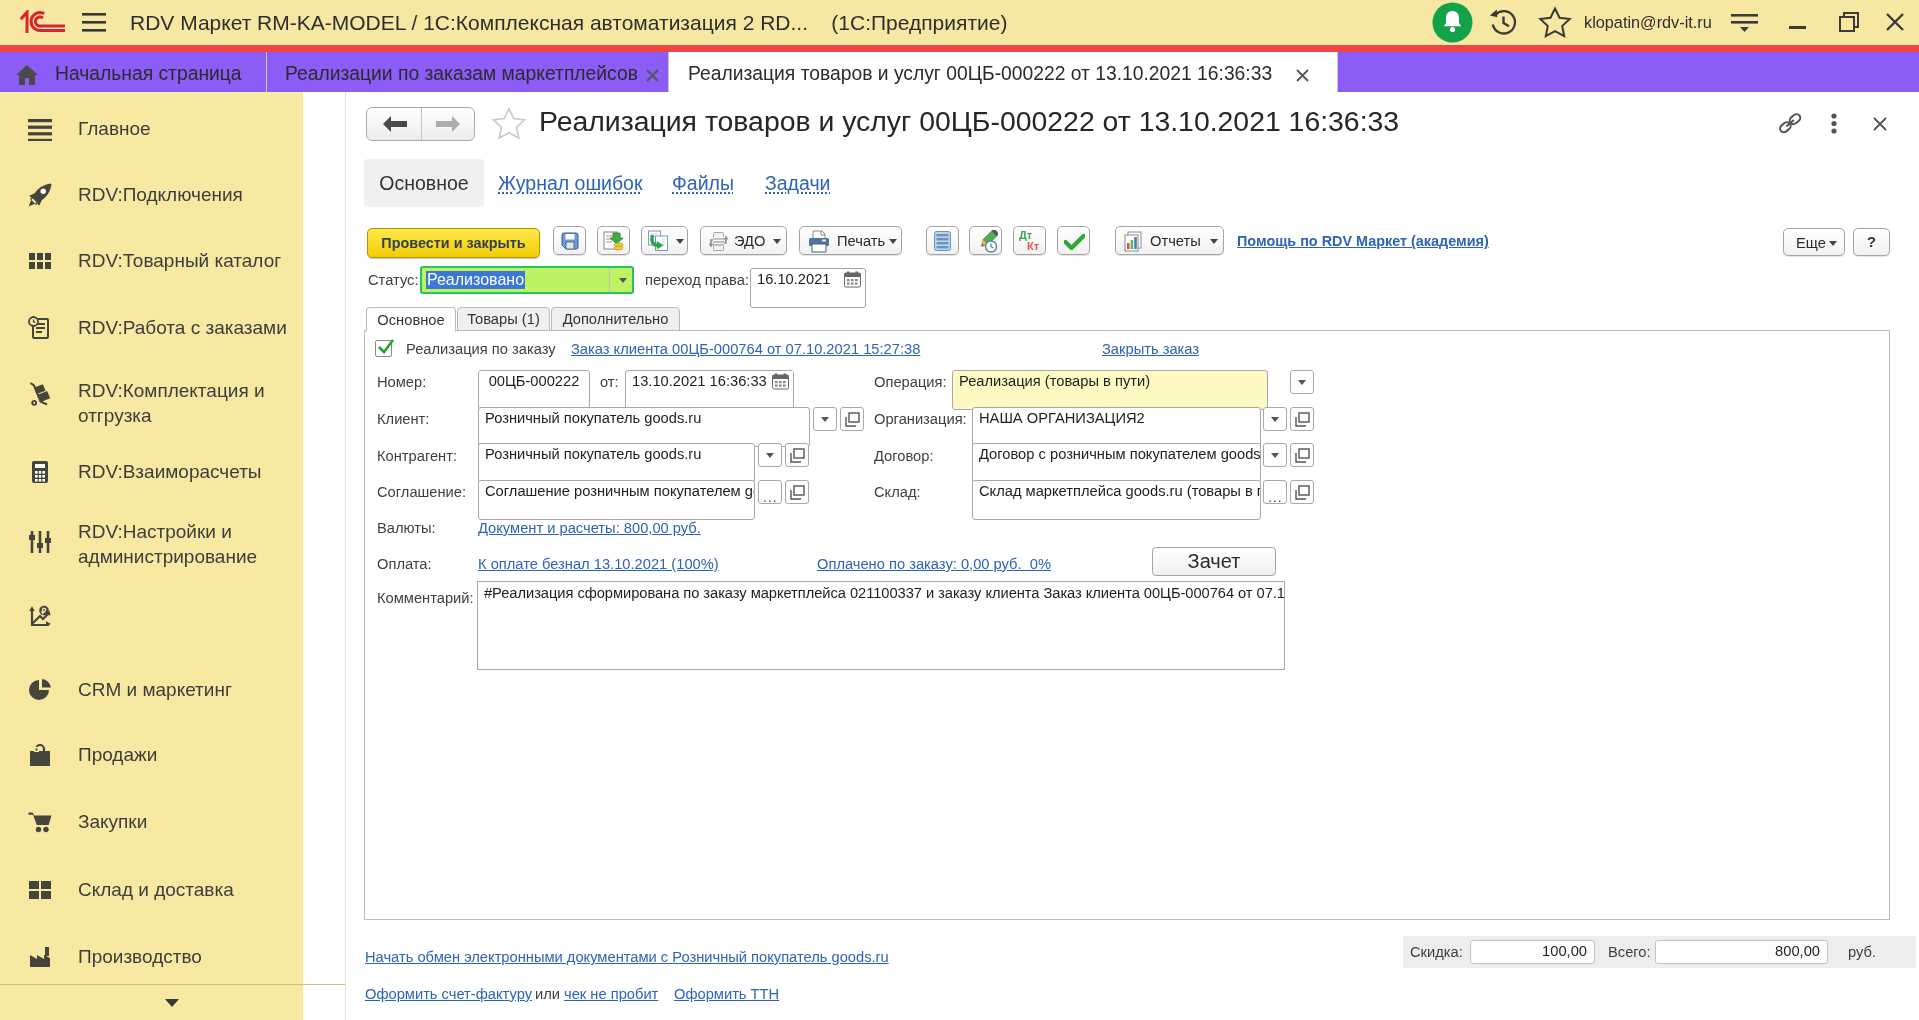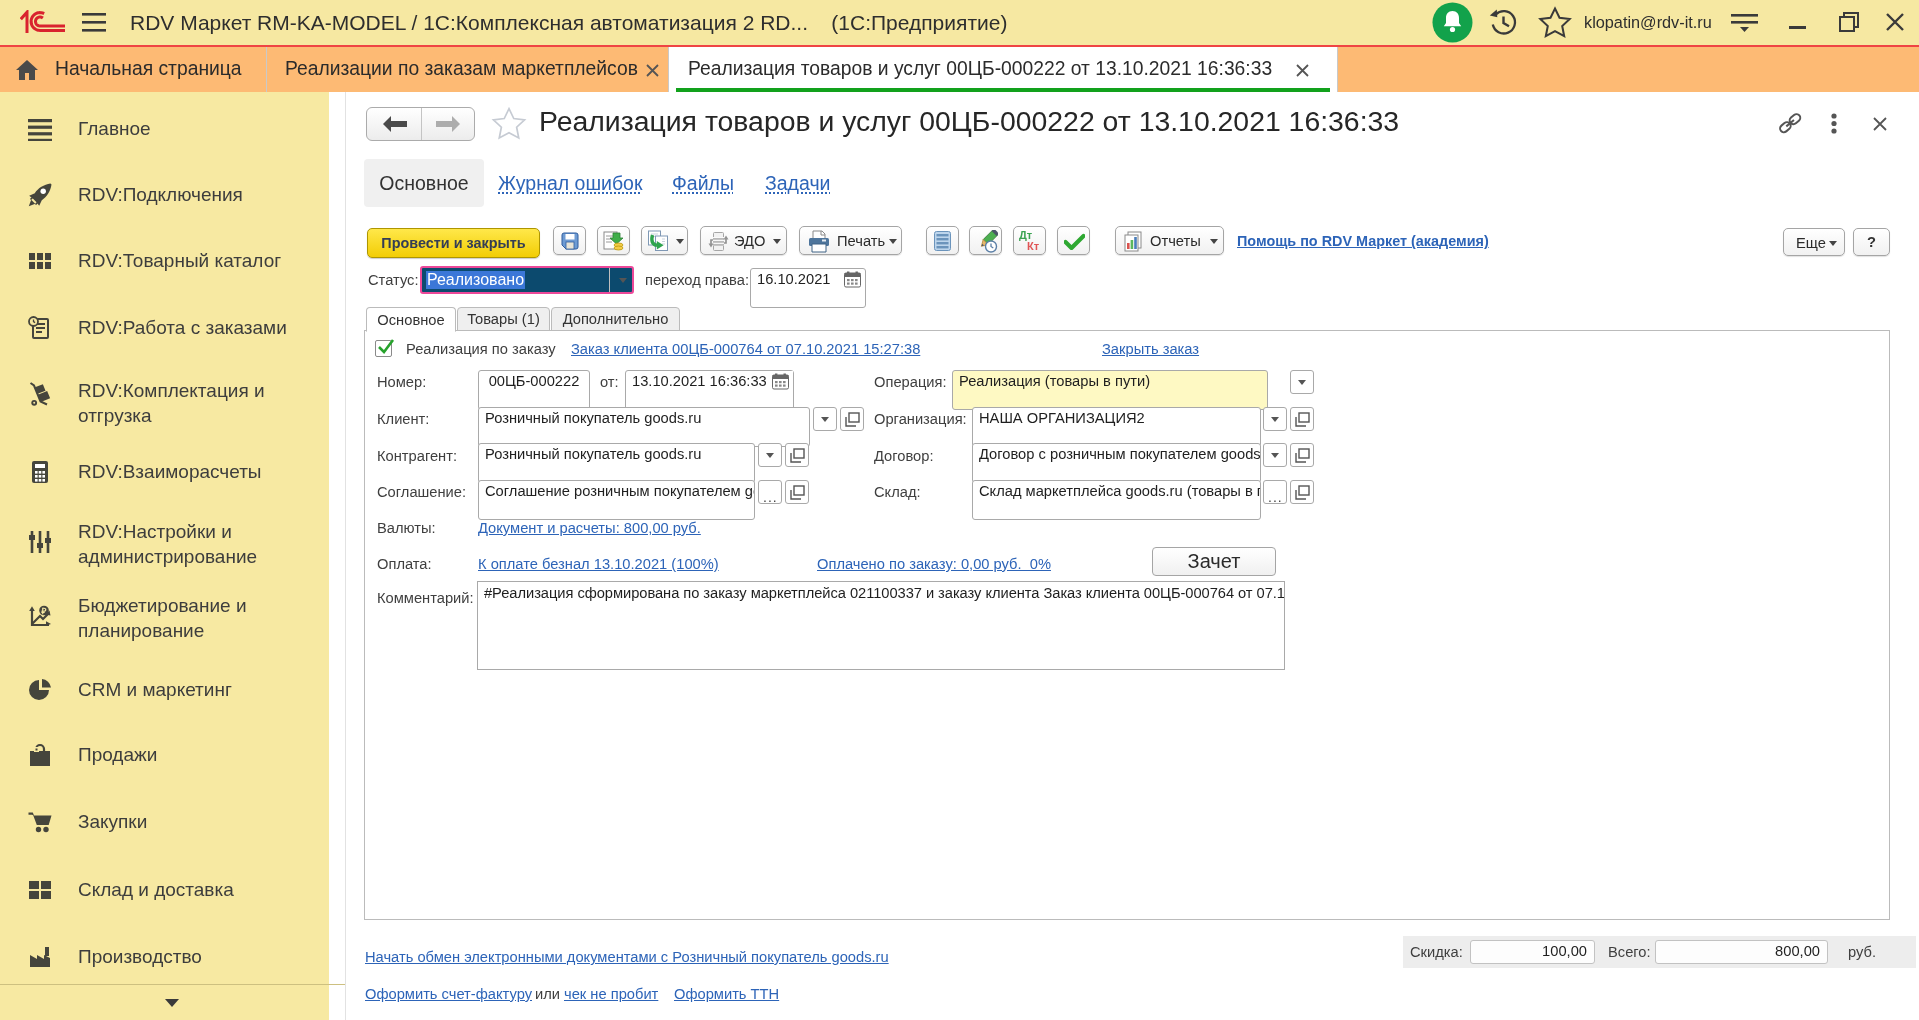--- a/index.html
+++ b/index.html
@@ -4,26 +4,26 @@
 *{margin:0;padding:0;box-sizing:border-box}
 html,body{width:1919px;height:1020px;overflow:hidden}
 body{font-family:"Liberation Sans",sans-serif;position:relative;background:#fff;color:#333}
 .abs{position:absolute}
 
 #topbar{position:absolute;left:0;top:0;width:1919px;height:45px;background:#F6E8A2}
 #topbar .title{position:absolute;left:130px;top:0;height:45px;line-height:45px;font-size:21px;color:#2e2e2e;white-space:nowrap}
 #search{position:absolute;left:972px;top:7px;width:449px;height:31px;background:#FAF2C6;border:1px solid #DACB8E}
 #search span{position:absolute;left:40px;top:5px;font-size:17px;color:#96968A}
 
-#tabrow{position:absolute;left:0;top:45px;width:1919px;height:47px;background:#fdba74;border-top:2px solid #ef4444}
+#tabrow{position:absolute;left:0;top:45px;width:1919px;height:47px;background:#8b5cf6;border-top:7px solid #ef4444}
 .tab{position:absolute;top:0;height:47px;font-size:19.3px;color:#2b2b2b;white-space:nowrap}
 .tabsep{position:absolute;top:0;width:1px;height:47px;background:#C9C9C9}
 #tab3green{position:absolute;left:676px;top:41px;width:654px;height:4px;background:#12A11C}
 
-#sidebar{position:absolute;left:0;top:92px;width:329px;height:928px;background:#F7E9A2}
+#sidebar{position:absolute;left:0;top:92px;width:303px;height:928px;background:#F7E9A2}
 .sbitem{position:absolute;left:78px;font-size:19px;color:#3d3d3d;line-height:25px;white-space:nowrap}
 .sbicon{position:absolute;left:28px;width:24px;height:24px}
 
 #content{position:absolute;left:345px;top:92px;width:1574px;height:928px;background:#fff;border-left:1px solid #E2E2E2}
 
 #navbtns{position:absolute;left:366px;top:107px;width:109px;height:34px;border:1px solid #ABABAB;border-radius:6px;background:linear-gradient(#fff,#ececec)}
 #navbtns .sep{position:absolute;left:54px;top:0;width:1px;height:32px;background:#C4C4C4}
 #doctitle{position:absolute;left:539px;top:105px;font-size:28.4px;color:#262626;white-space:nowrap}
 
 .chip{position:absolute;left:364px;top:159px;width:120px;height:48px;background:#F0F0F0;border-radius:4px;font-size:19.5px;color:#333;text-align:center;line-height:48px}
@@ -218,21 +218,20 @@
         <path d="M4 19 L12 11 L15 14 L20.5 8.5"></path>
       </g>
       <g fill="#45453c">
         <path d="M1.2 6 L4 1.2 L6.8 6 Z"></path>
         <path d="M19 21.8 L24 20 L19 17.2 Z" transform="translate(-1 -1)"></path>
         <path d="M21.5 5.5 L22.5 10.5 L17.5 9.5 Z"></path>
       </g>
       <circle cx="16" cy="5.5" r="4.8" fill="#45453c"></circle>
       <text x="16" y="8.8" font-size="8.5" fill="#F7E9A2" text-anchor="middle" font-weight="bold" font-family="Liberation Sans">₽</text>
     </svg>
-  <div class="sbitem" style="top:501px">Бюджетирование и<br>планирование</div>
 
   <svg class="sbicon" style="top:586px" viewBox="0 0 24 24">
       <path d="M11 2 A10 10 0 1 0 21 12 L11 12 Z" fill="#45453c"></path>
       <path d="M14 1 A10 10 0 0 1 23 9.5 L14 9.5 Z" fill="#45453c"></path>
     </svg>
   <div class="sbitem" style="top:585px">CRM и маркетинг</div>
 
   <svg class="sbicon" style="top:651px" viewBox="0 0 24 24">
       <path d="M2 8 H22 V23 H2 Z" fill="#45453c"></path>
       <path d="M8 10 V6 a4 4 0 0 1 8 0 v4" fill="none" stroke="#45453c" stroke-width="2.2"></path>
@@ -419,21 +418,21 @@
   <div class="car" style="left:94px;top:12px"></div>
 </div>
 <div id="help">Помощь по RDV Маркет (академия)</div>
 <div class="tbtn" style="left:1783px;top:228px;width:62px;height:28px">
     <span class="tbtext abs" style="left:12px;top:6px">Еще</span>
     <div class="car" style="left:45px;top:12px"></div>
   </div>
 <div class="tbtn" style="left:1853px;top:228px;width:37px;height:28px;text-align:center;font-weight:bold;color:#333;line-height:26px;font-size:14.7px">?</div>
 
 <div class="lbl" style="left:368px;top:272px">Статус:</div>
-<div class="abs" style="left:420px;top:266px;width:214px;height:28px;border:2px solid #ec4899;border-radius:3px;background:#0c4a6e">
+<div class="abs" style="left:420px;top:266px;width:214px;height:28px;border:2px solid #22c55e;border-radius:3px;background:#bef264">
   <div class="abs" style="left:4px;top:3px;height:18px;background:#3B77D8;color:#fff;font-size:16px;padding:0 1px">Реализовано</div>
   <div class="abs" style="left:187px;top:0;width:1px;height:24px;background:#BFBFBF"></div>
   <div class="car abs" style="left:197px;top:10px;border-left:4px solid transparent;border-right:4px solid transparent;border-top:5px solid #555;width:0;height:0"></div>
 </div>
 <div class="lbl" style="left:645px;top:272px">переход права:</div>
 <div class="fld" style="left:750px;top:268px;width:116px">
     <span class="txt">16.10.2021</span>
   </div>
 <div class="sqbtn" style="left:841px;top:269px;width:23px;height:22px;border:none">
   <svg class="abs" style="left:3px;top:2px" width="17" height="17" viewBox="0 0 17 17">

